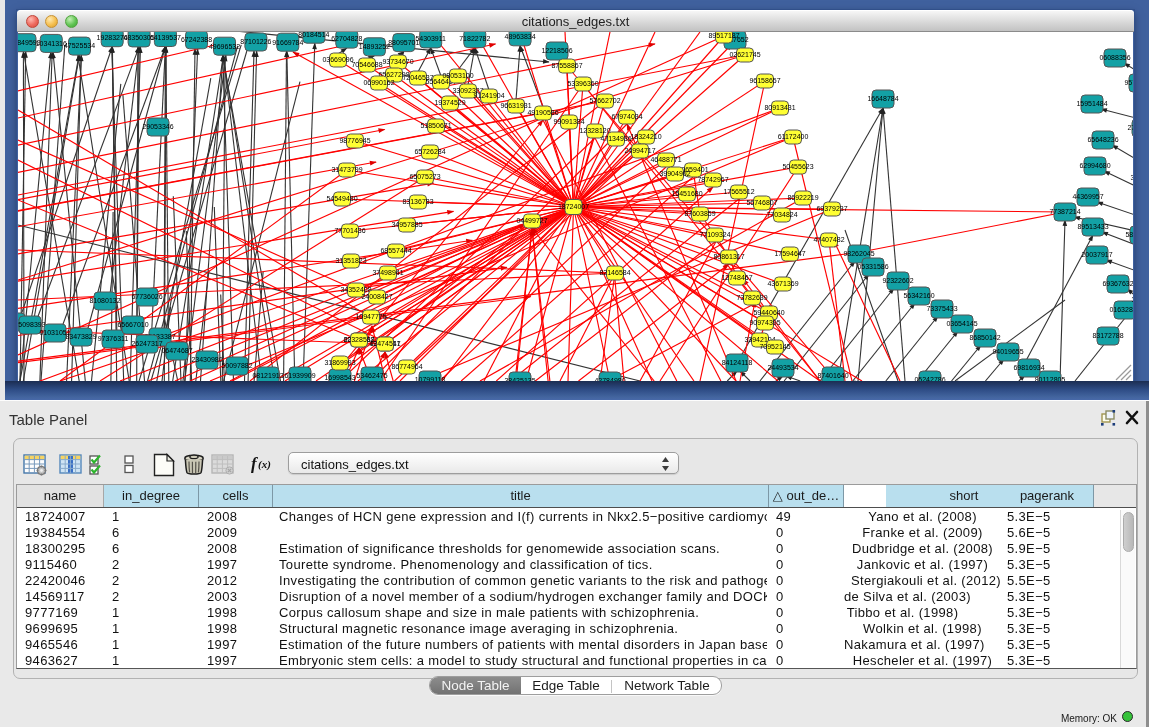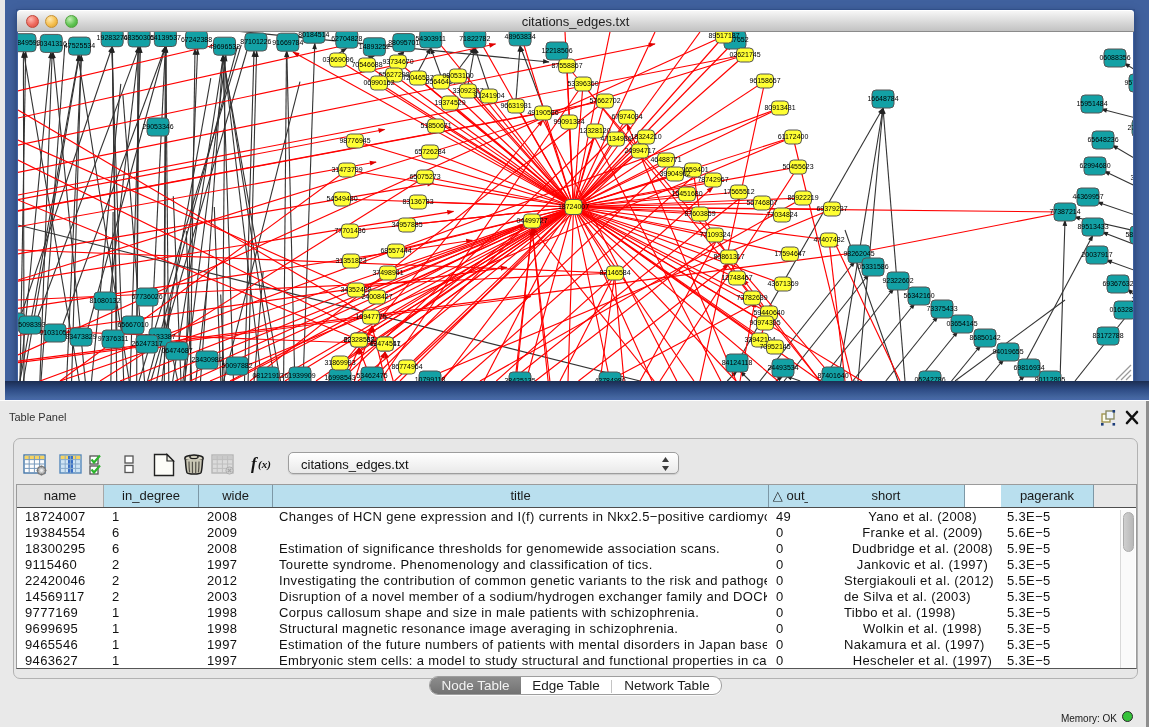--- a/index.html
+++ b/index.html
@@ -15,21 +15,21 @@
  border-radius:4px 4px 0 0;box-shadow:inset 0 1px 0 #fff}
 #wtitle{position:absolute;left:0;top:4px;width:100%;text-align:center;font-size:13px;color:#222}
 .tl{position:absolute;top:5px;width:13px;height:13px;border-radius:50%}
 #tl-r{left:9px;background:radial-gradient(circle at 35% 30%,#ffb9b0,#ee6a5e 55%,#d44a3a);border:1px solid #c04539}
 #tl-y{left:28px;background:radial-gradient(circle at 35% 30%,#ffe9b0,#f5bf4f 55%,#d69e2e);border:1px solid #c79133}
 #tl-g{left:48px;background:radial-gradient(circle at 35% 30%,#c4f0b4,#61c454 55%,#3da432);border:1px solid #51a23e}
 #canvas{position:absolute;left:1px;top:22px;width:1115px;height:349px;background:#fff;overflow:hidden}
 
 #panel{position:absolute;left:0;top:400px;width:1149px;height:327px;background:#e9e9e9;border-top:1px solid #fdfdfd}
 #panelhdr{position:absolute;left:0;top:0;width:1149px;height:33px}
-#panelhdr .t{position:absolute;left:9px;top:10px;font-size:11px;color:#333}
+#panelhdr .t{position:absolute;left:9px;top:10px;font-size:15px;color:#333}
 #rightband{position:absolute;right:0;top:0;width:3px;height:327px;background:#8e8e8e}
 #container{position:absolute;left:13px;top:37px;width:1125px;height:241px;background:#e7e7e7;
  border:1px solid #b2b2b2;border-radius:7px}
 
 #toolbar{position:absolute;left:0;top:5px;width:100%;height:40px}
 #combo{position:absolute;left:274px;top:8px;width:391px;height:22px;border:1px solid #9d9d9d;border-radius:5px;
  background:linear-gradient(#ffffff,#f2f2f2 60%,#e9e9e9);box-shadow:0 1px 1px rgba(0,0,0,.12)}
 #combo .ct{position:absolute;left:12px;top:4px;font-size:13px;color:#111}
 #combo .stp{position:absolute;right:7px;top:3px;font-size:11px;color:#444}
 
@@ -1037,24 +1037,24 @@
         <svg class="stp" width="9" height="16" viewBox="0 0 9 16" style="position:absolute;right:8px;top:3px">
           <path d="M4.5 1 L8 6 L1 6 z" fill="#3a3a3a"></path>
               <path d="M4.5 15 L8 10 L1 10 z" fill="#3a3a3a"></path>
         </svg>
       </div>
     </div>
     <div id="tblwrap">
       <div id="thead">
             <div class="hc gray" style="left:0px;width:87px">name</div>
             <div class="hc" style="left:87px;width:95px">in_degree</div>
-            <div class="hc" style="left:182px;width:74px">wide</div>
+            <div class="hc" style="left:182px;width:74px">cells</div>
             <div class="hc" style="left:256px;width:496px">title</div>
             <div class="hc" style="left:752px;width:75px">△ out_de…</div>
-            <div class="hc" style="left:791px;width:157px">short</div>
+            <div class="hc" style="left:869px;width:157px">short</div>
             <div class="hc" style="left:984px;width:93px">pagerank</div>
             <div class="hc last" style="left:1077px;width:42px"></div>
           </div>
       <div id="tbody">
             <div class="tr" style="top:0px">
               <div class="td" style="left:8px;width:76px">18724007</div>
               <div class="td" style="left:95px;width:80px">1</div>
               <div class="td" style="left:190px;width:60px">2008</div>
               <div class="td" style="left:262px;width:488px">Changes of HCN gene expression and I(f) currents in Nkx2.5−positive cardiomyoc…</div>
               <div class="td" style="left:759px;width:60px">49</div>
@@ -1086,39 +1086,39 @@
               <div class="td" style="left:759px;width:60px">0</div>
               <div class="td" style="left:827px;width:157px;text-align:center">Jankovic et al. (1997)</div>
               <div class="td" style="left:990px;width:80px">5.3E−5</div>
             </div>
             <div class="tr" style="top:64px">
               <div class="td" style="left:8px;width:76px">22420046</div>
               <div class="td" style="left:95px;width:80px">2</div>
               <div class="td" style="left:190px;width:60px">2012</div>
               <div class="td" style="left:262px;width:488px">Investigating the contribution of common genetic variants to the risk and pathogen…</div>
               <div class="td" style="left:759px;width:60px">0</div>
-              <div class="td" style="left:827px;width:157px;text-align:left">Stergiakouli et al. (2012)</div>
+              <div class="td" style="left:827px;width:157px;text-align:right">Stergiakouli et al. (2012)</div>
               <div class="td" style="left:990px;width:80px">5.5E−5</div>
             </div>
             <div class="tr" style="top:80px">
               <div class="td" style="left:8px;width:76px">14569117</div>
               <div class="td" style="left:95px;width:80px">2</div>
               <div class="td" style="left:190px;width:60px">2003</div>
               <div class="td" style="left:262px;width:488px">Disruption of a novel member of a sodium/hydrogen exchanger family and DOCK…</div>
               <div class="td" style="left:759px;width:60px">0</div>
               <div class="td" style="left:827px;width:157px;">de Silva et al. (2003)</div>
               <div class="td" style="left:990px;width:80px">5.3E−5</div>
             </div>
             <div class="tr" style="top:96px">
               <div class="td" style="left:8px;width:76px">9777169</div>
               <div class="td" style="left:95px;width:80px">1</div>
               <div class="td" style="left:190px;width:60px">1998</div>
               <div class="td" style="left:262px;width:488px">Corpus callosum shape and size in male patients with schizophrenia.</div>
               <div class="td" style="left:759px;width:60px">0</div>
-              <div class="td" style="left:827px;width:157px;text-align:left">Tibbo et al. (1998)</div>
+              <div class="td" style="left:807px;width:157px;text-align:center">Tibbo et al. (1998)</div>
               <div class="td" style="left:990px;width:80px">5.3E−5</div>
             </div>
             <div class="tr" style="top:112px">
               <div class="td" style="left:8px;width:76px">9699695</div>
               <div class="td" style="left:95px;width:80px">1</div>
               <div class="td" style="left:190px;width:60px">1998</div>
               <div class="td" style="left:262px;width:488px">Structural magnetic resonance image averaging in schizophrenia.</div>
               <div class="td" style="left:759px;width:60px">0</div>
               <div class="td" style="left:827px;width:157px;text-align:center">Wolkin et al. (1998)</div>
               <div class="td" style="left:990px;width:80px">5.3E−5</div>

